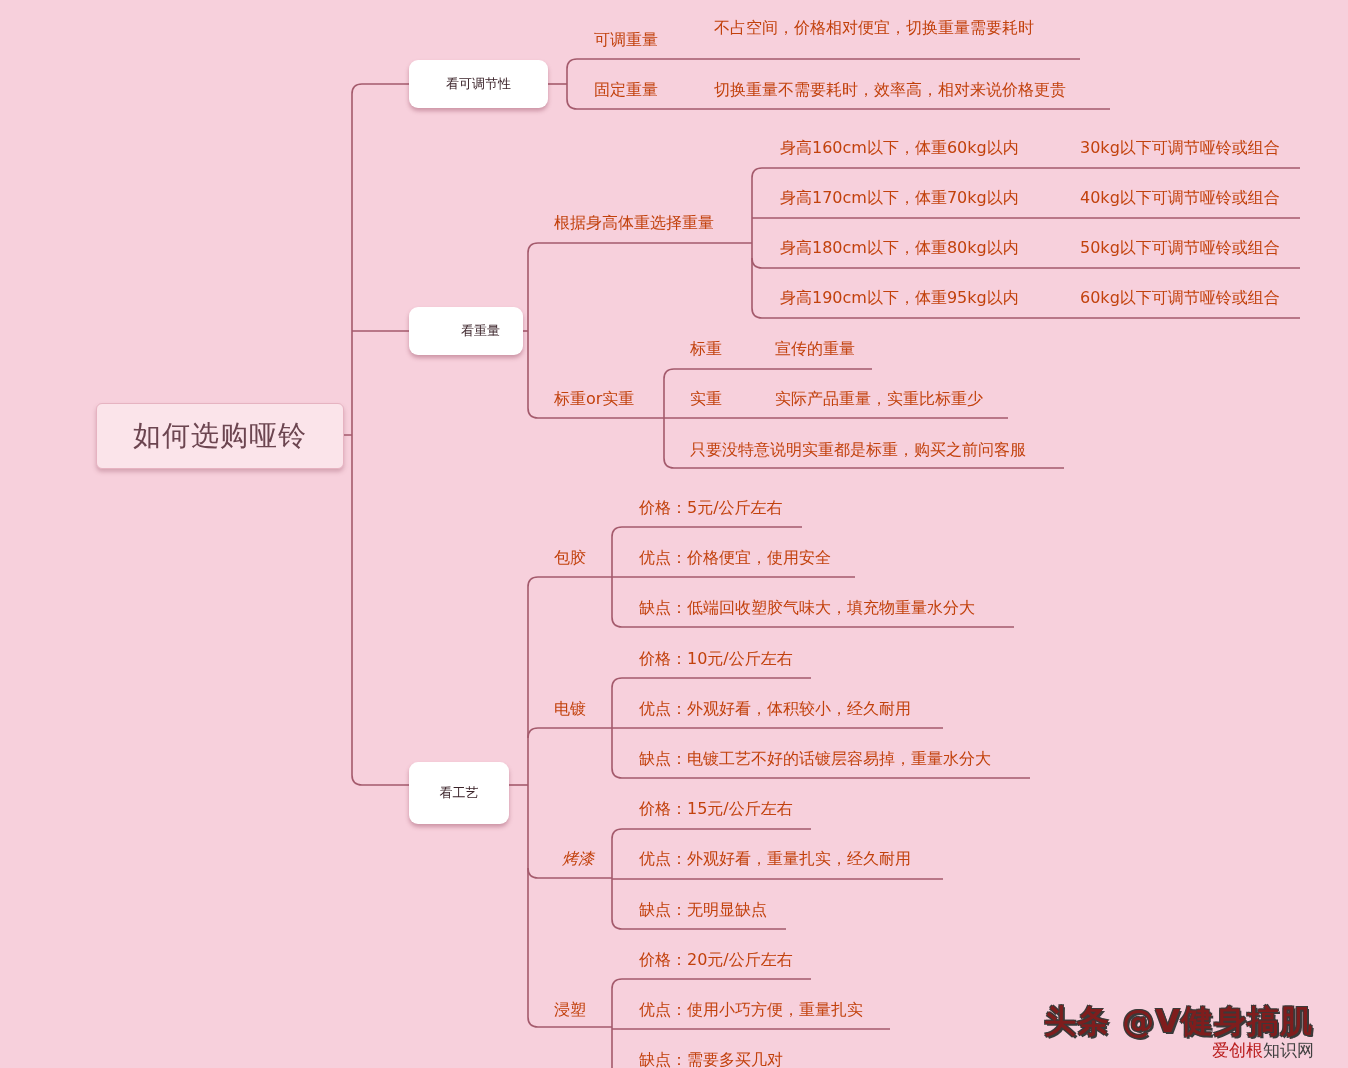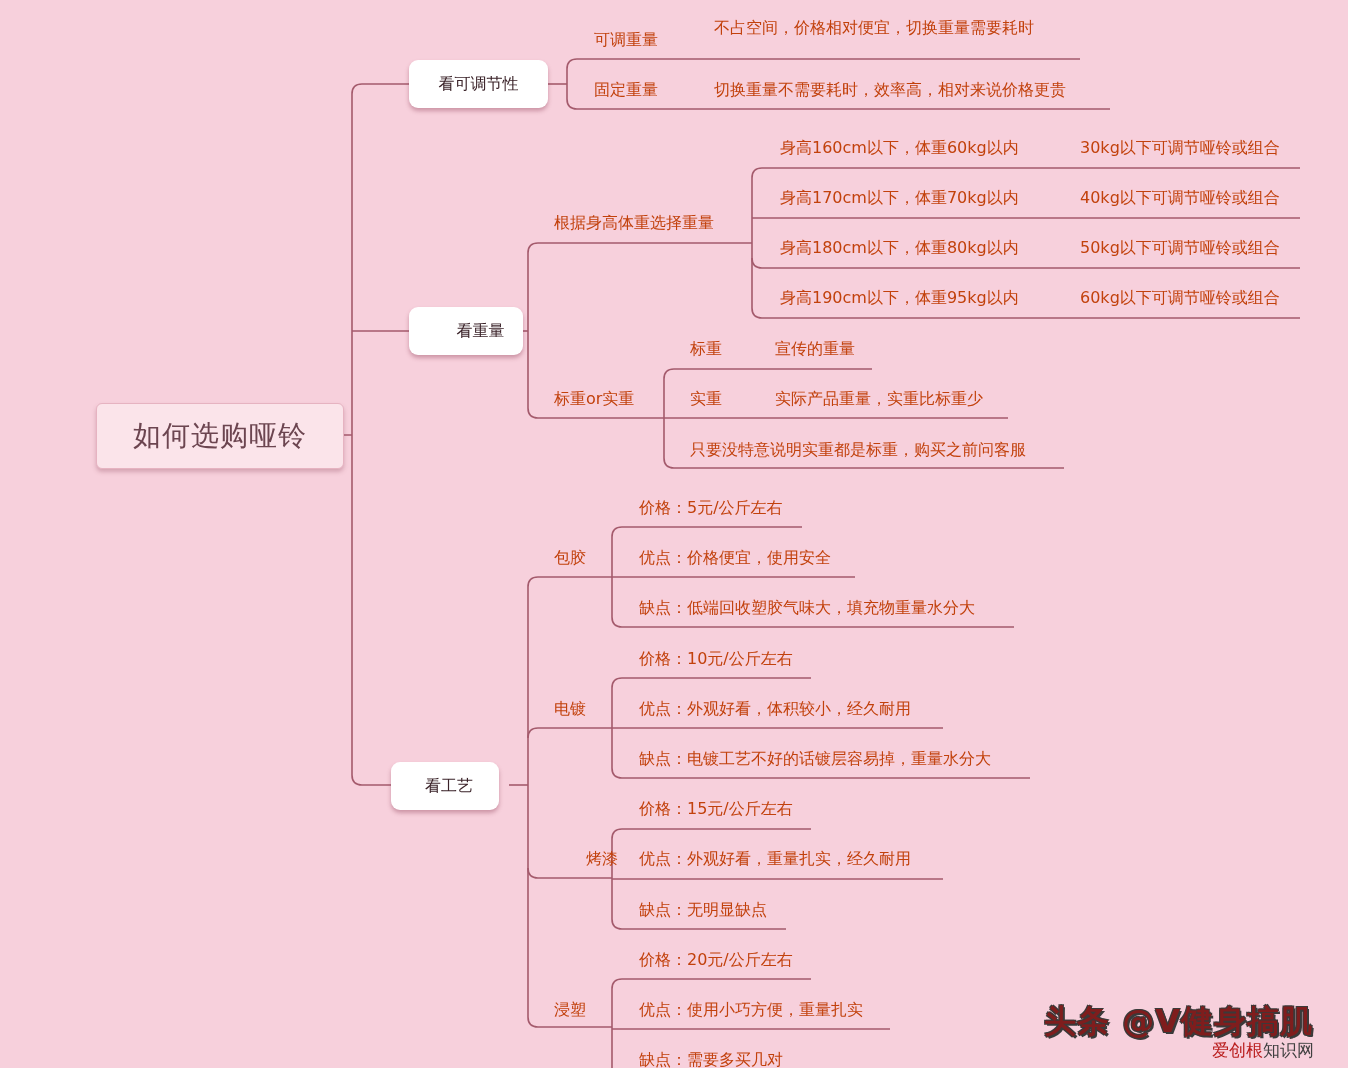--- a/index.html
+++ b/index.html
@@ -15,21 +15,21 @@
     position:absolute; left:48px; top:403px; width:246px; height:64px;
     background:#fbe4ea; border:1px solid #e6b3c1; border-radius:6px;
     box-shadow:0 3px 4px rgba(150,80,100,0.35);
     display:flex; align-items:center; justify-content:center;
     font-size:28px; color:#6c4550; letter-spacing:1px;margin-left:48px;
   }
   .node-l1 {
     position:absolute; background:#ffffff; border-radius:9px;
     box-shadow:0 3px 4px rgba(140,60,85,0.40);
     display:flex; align-items:center; justify-content:center;
-    font-size:16px; color:#3a2228;
+    font-size:13px; color:#3a2228;
   }
   .t {
     position:absolute; white-space:nowrap; font-size:16px; color:#c2410c;
     line-height:20px;
   }
   .watermark {
     position:absolute; left:1044px; top:1000px; font-size:32px; font-weight:bold;
     color:#7f1d1d; white-space:nowrap;
     text-shadow:2px 2px 0 #3a3a3a, -1px -1px 0 #3a3a3a, 1px -1px 0 #3a3a3a, -1px 1px 0 #3a3a3a;
     letter-spacing:1px;
@@ -78,21 +78,21 @@
   <line x1="612" y1="879" x2="943" y2="879"></line>
 
   <path d="M811 979 L622 979 Q612 979 612 989 L612 1068"></path>
   <line x1="612" y1="1029" x2="890" y2="1029"></line>
 </svg>
 
 <div class="node-root">如何选购哑铃</div>
 
 <div class="node-l1" style="left:409px;top:60px;width:139px;height:48px;">看可调节性</div>
 <div class="node-l1" style="left:409px;top:307px;width:85px;height:48px;padding-left:29px;">看重量</div>
-<div class="node-l1" style="left:391px;top:762px;width:100px;height:48px;padding-left:8px;">看工艺</div>
+<div class="node-l1" style="left:409px;top:762px;width:100px;height:62px;">看工艺</div>
 
 <div class="t" style="left:594px;top:30px;">可调重量</div>
 <div class="t" style="left:714px;top:18px;">不占空间，价格相对便宜，切换重量需要耗时</div>
 <div class="t" style="left:594px;top:80px;">固定重量</div>
 <div class="t" style="left:714px;top:80px;">切换重量不需要耗时，效率高，相对来说价格更贵</div>
 
 <div class="t" style="left:554px;top:213px;">根据身高体重选择重量</div>
 
 <div class="t" style="left:780px;top:138px;">身高160cm以下，体重60kg以内</div>
 <div class="t" style="left:1080px;top:138px;">30kg以下可调节哑铃或组合</div>
@@ -113,21 +113,21 @@
 <div class="t" style="left:554px;top:548px;">包胶</div>
 <div class="t" style="left:639px;top:498px;">价格：5元/公斤左右</div>
 <div class="t" style="left:639px;top:548px;">优点：价格便宜，使用安全</div>
 <div class="t" style="left:639px;top:598px;">缺点：低端回收塑胶气味大，填充物重量水分大</div>
 
 <div class="t" style="left:554px;top:699px;">电镀</div>
 <div class="t" style="left:639px;top:649px;">价格：10元/公斤左右</div>
 <div class="t" style="left:639px;top:699px;">优点：外观好看，体积较小，经久耐用</div>
 <div class="t" style="left:639px;top:749px;">缺点：电镀工艺不好的话镀层容易掉，重量水分大</div>
 
-<div class="t" style="left:586px;top:849px;">烤漆</div>
+<div class="t" style="left:562px;top:849px;font-style:italic;">烤漆</div>
 <div class="t" style="left:639px;top:799px;">价格：15元/公斤左右</div>
 <div class="t" style="left:639px;top:849px;">优点：外观好看，重量扎实，经久耐用</div>
 <div class="t" style="left:639px;top:900px;">缺点：无明显缺点</div>
 
 <div class="t" style="left:554px;top:1000px;">浸塑</div>
 <div class="t" style="left:639px;top:950px;">价格：20元/公斤左右</div>
 <div class="t" style="left:639px;top:1000px;">优点：使用小巧方便，重量扎实</div>
 <div class="t" style="left:639px;top:1050px;">缺点：需要多买几对</div>
 
 <div class="watermark">头条 @V健身搞肌</div>

